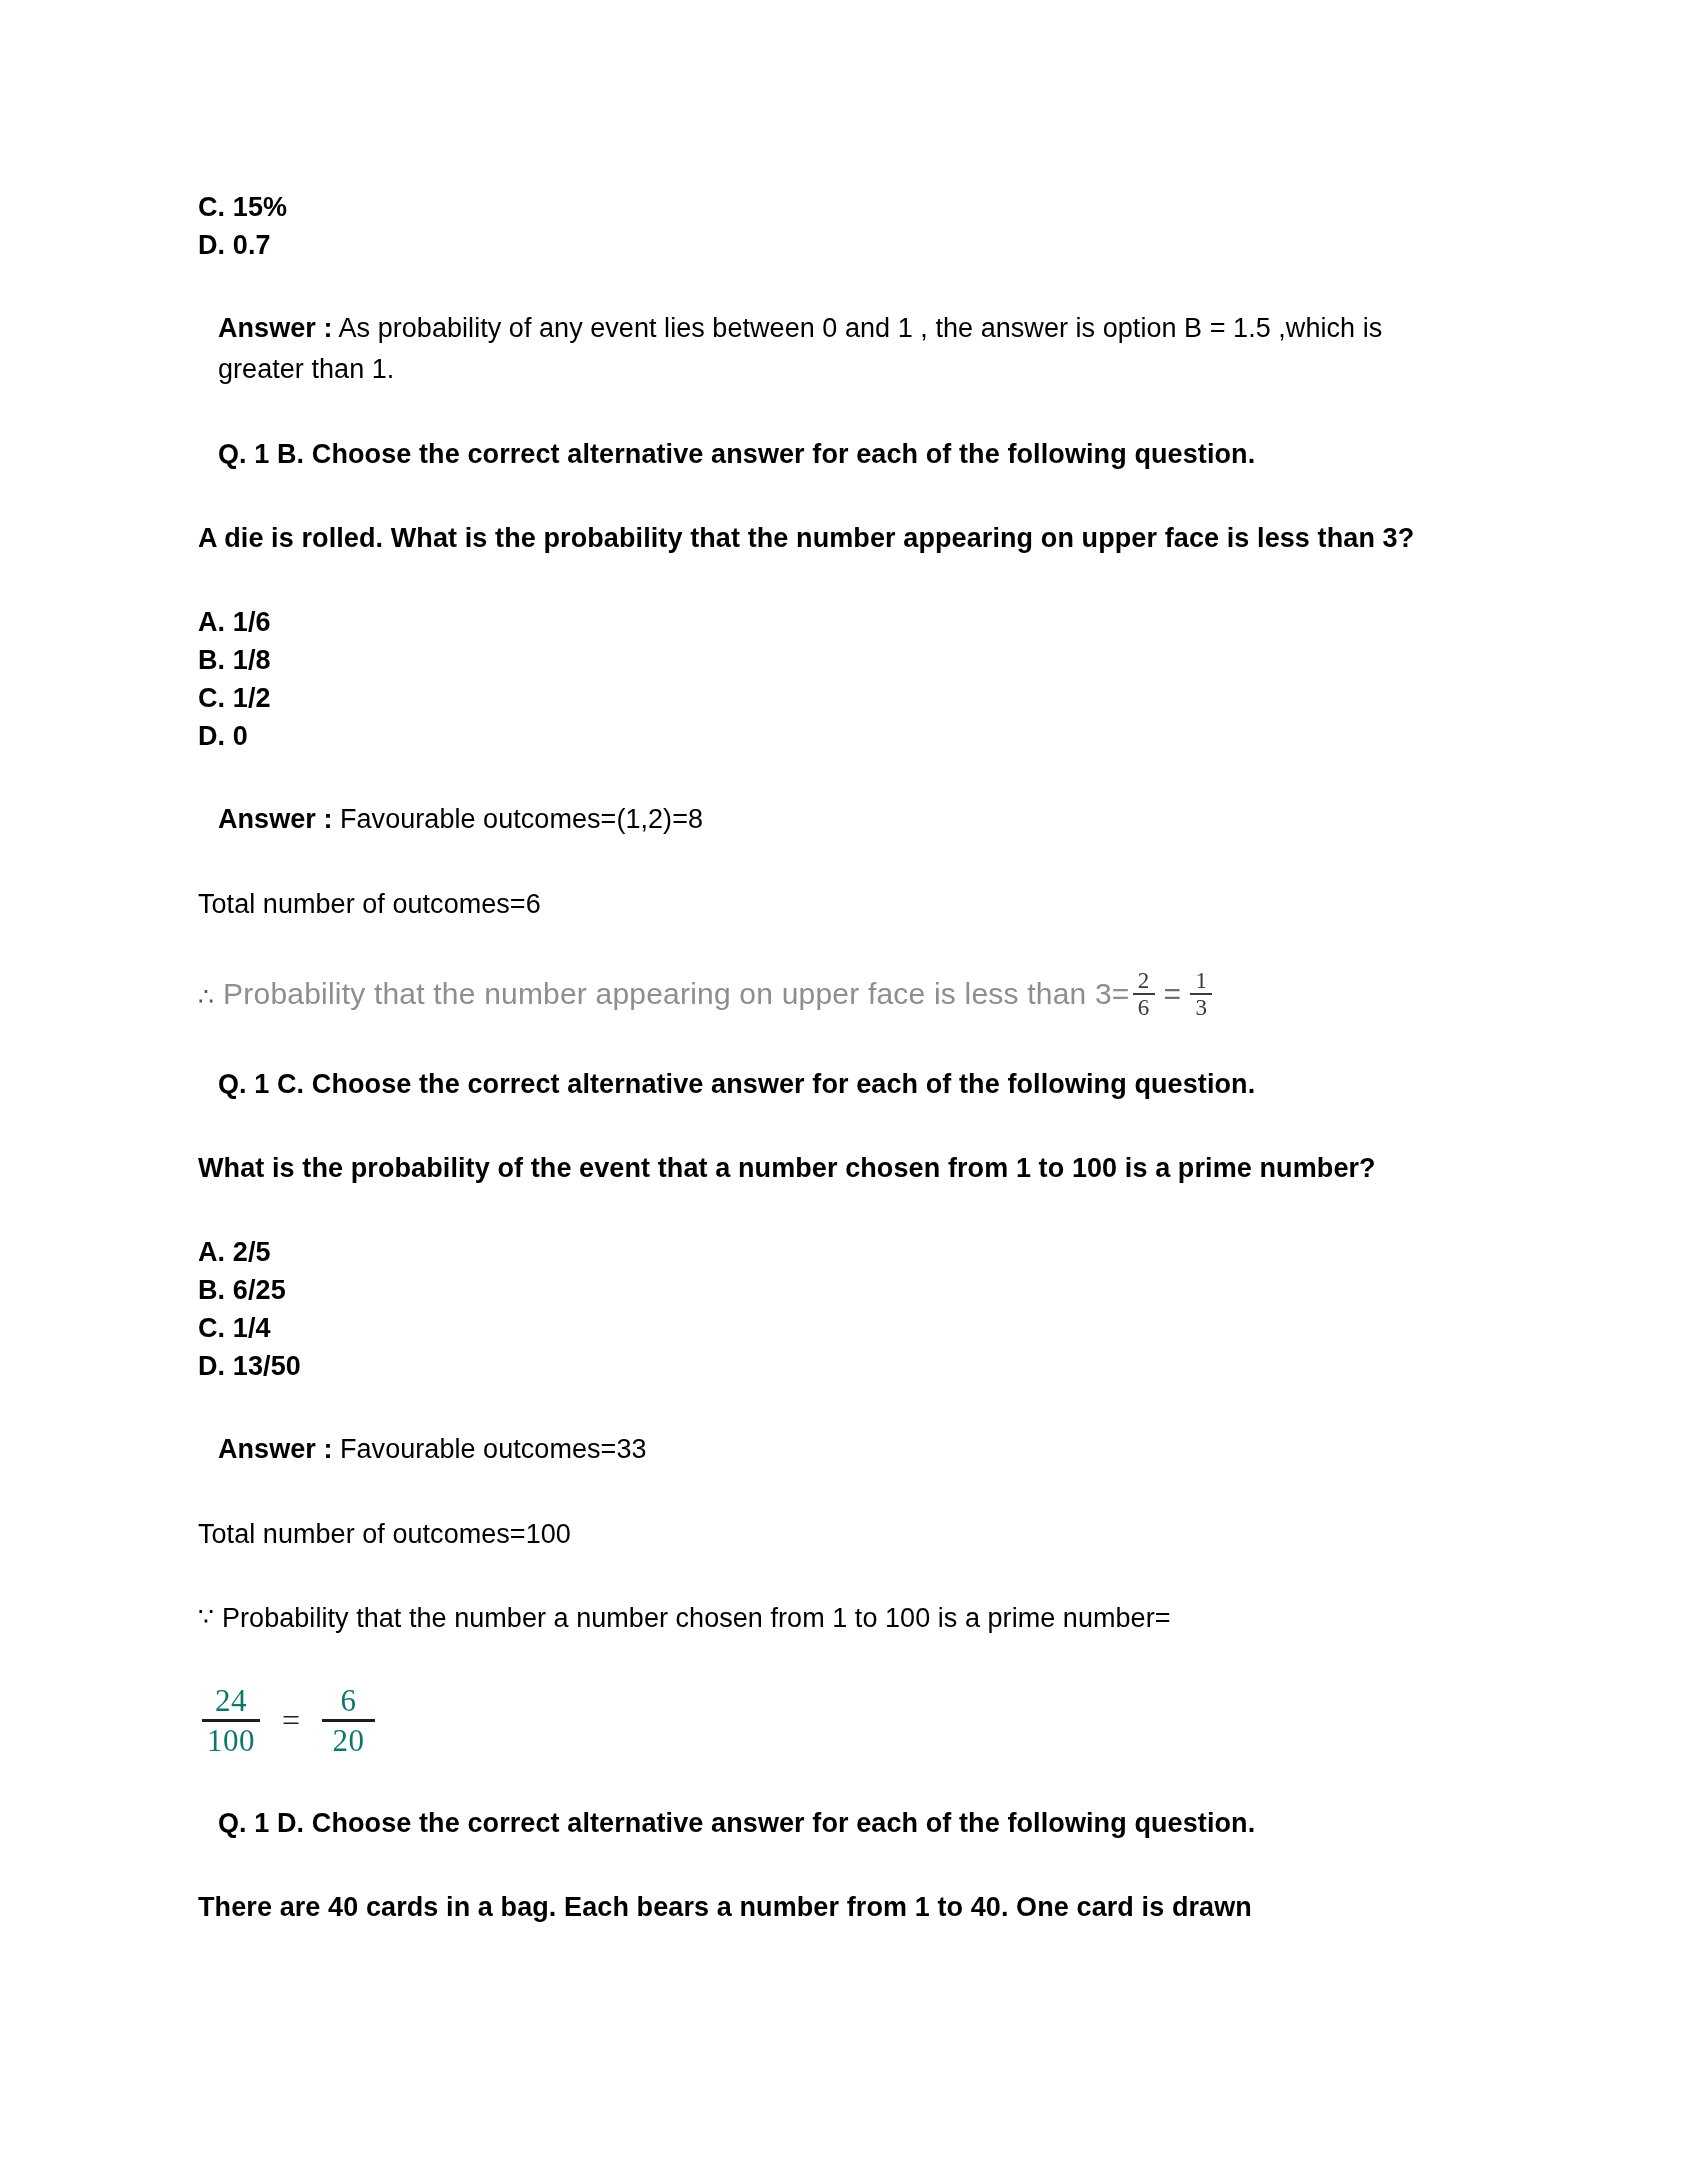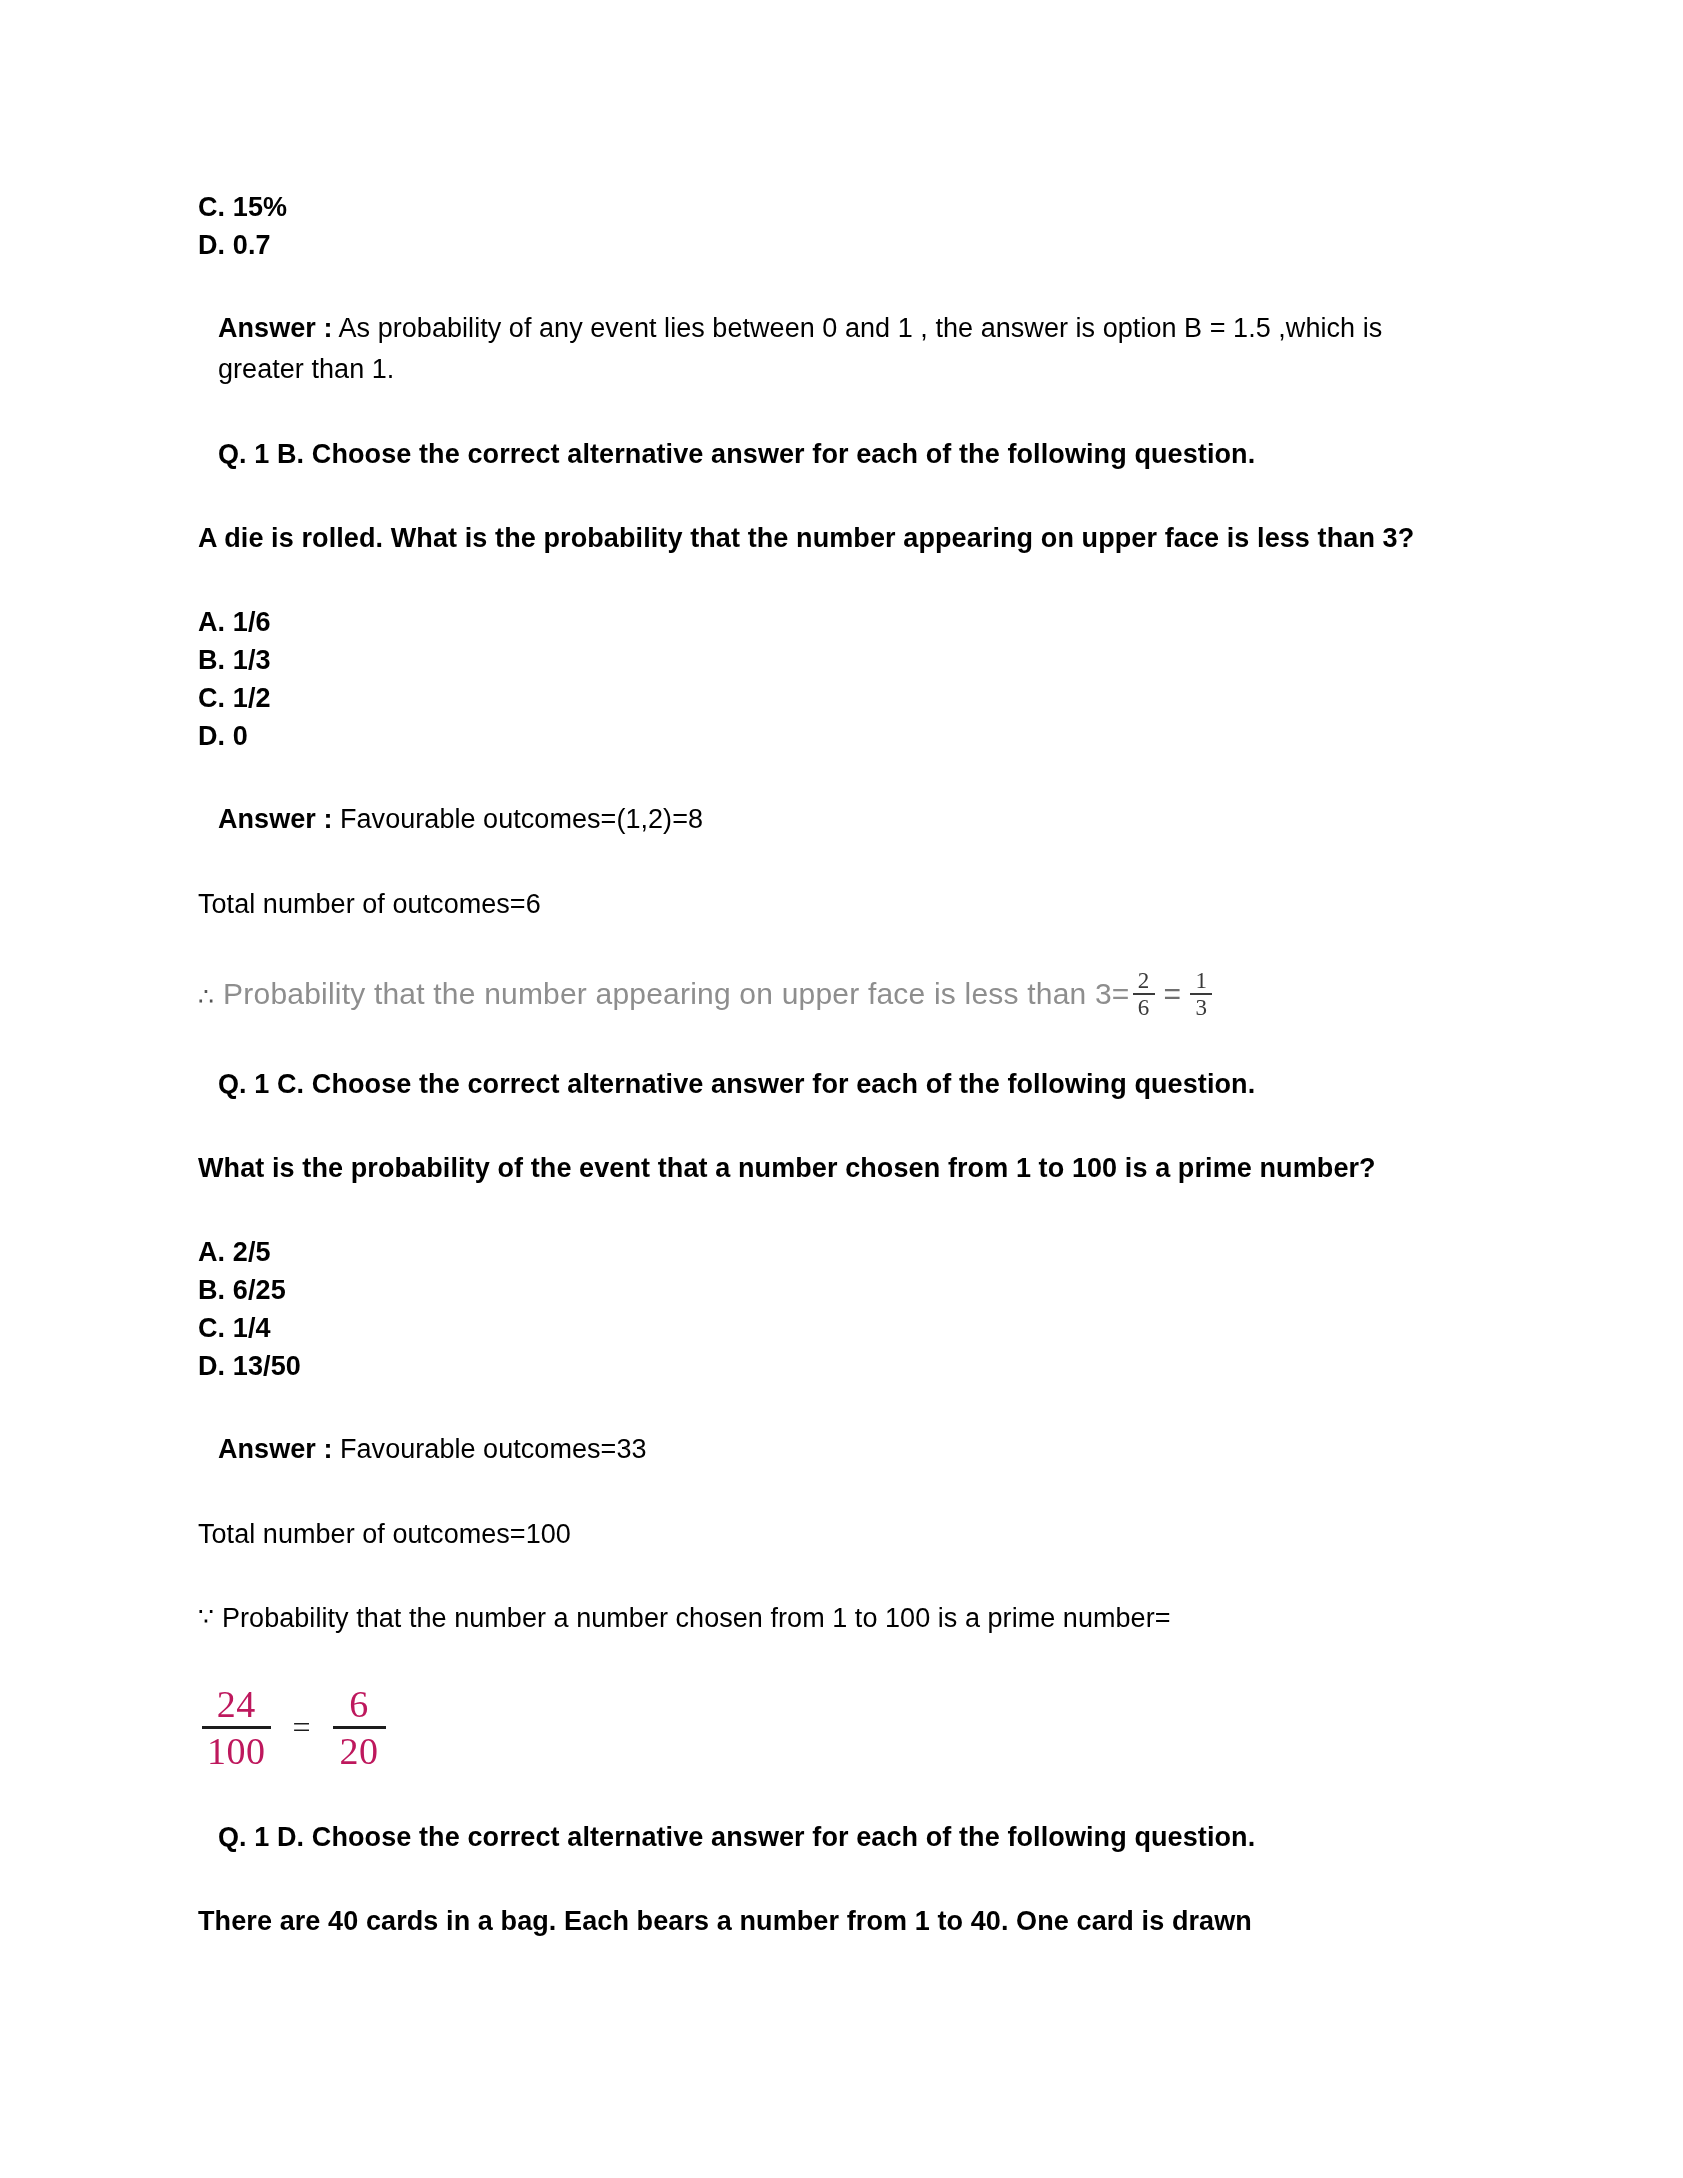--- a/index.html
+++ b/index.html
@@ -133,22 +133,22 @@
     margin: 0 0 44px 4px;
   }
   .frac-big {
     display: inline-flex;
     flex-direction: column;
     align-items: center;
     line-height: 1;
   }
   .frac-big .num,
   .frac-big .den {
-    font-size: 38px;
-    color: #be185d;
+    font-size: 31px;
+    color: #0f766e;
     padding: 3px 5px;
     letter-spacing: 0.5px;
   }
   .frac-big .bar {
     display: block;
     width: 100%;
     min-width: 53px;
     height: 3px;
     background: #1d1d1d;
   }
@@ -178,21 +178,21 @@
   <div class="block ans-para">
     <b>Answer :</b><span> As probability of any event lies between 0 and 1 , the answer is option B = 1.5 ,which is greater than 1.</span>
   </div>
 
   <div class="block q-head">Q. 1 B. Choose the correct alternative answer for each of the following question.</div>
 
   <div class="block q-body">A die is rolled. What is the probability that the number appearing on upper face is less than 3?</div>
 
   <div class="block opt-list">
     <div class="bold-line">A. 1/6</div>
-    <div class="bold-line">B. 1/3</div>
+    <div class="bold-line">B. 1/8</div>
     <div class="bold-line">C. 1/2</div>
     <div class="bold-line">D. 0</div>
   </div>
 
   <div class="block ans-para">
     <b>Answer :</b><span> Favourable outcomes=(1,2)=8</span>
   </div>
 
   <div class="block plain-line">Total number of outcomes=6</div>
 

